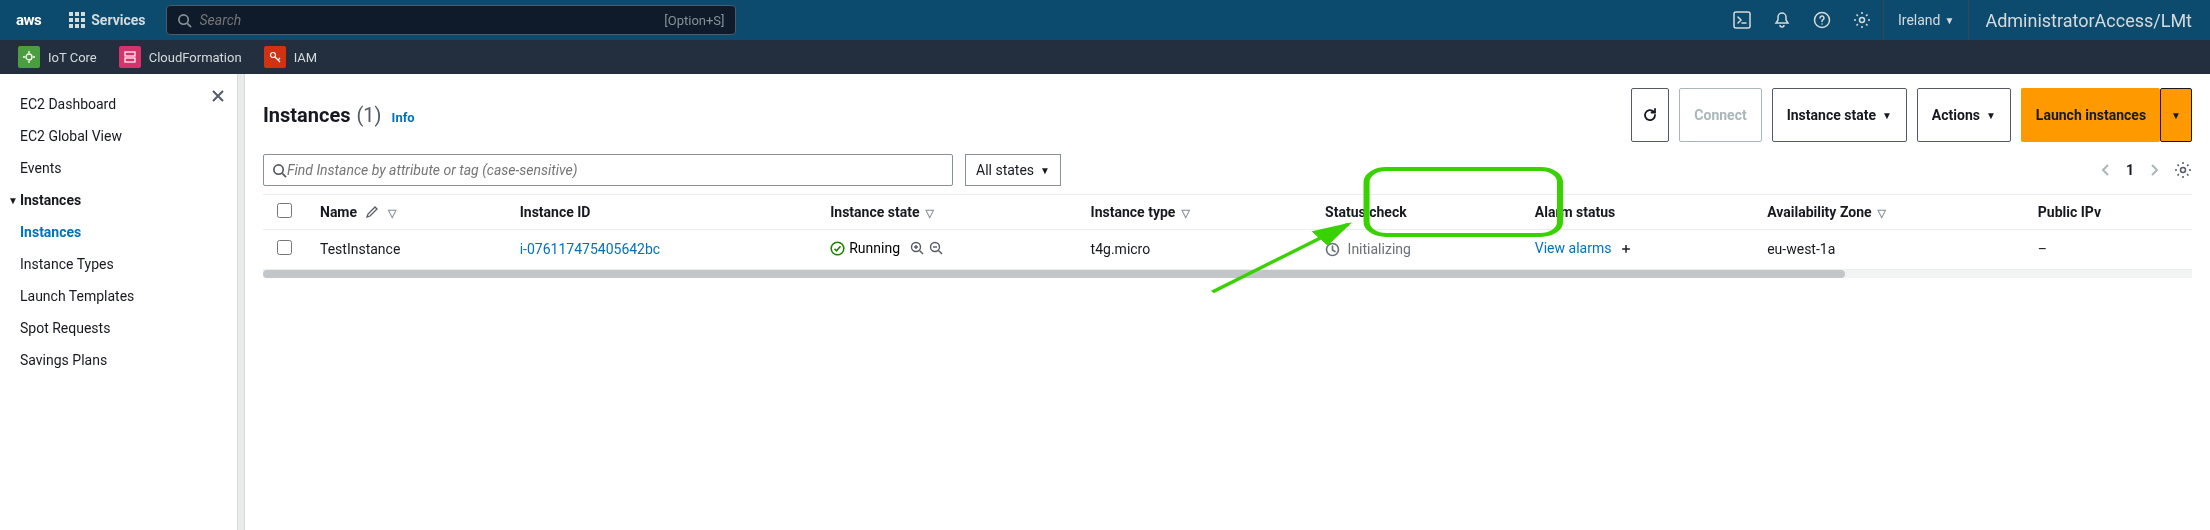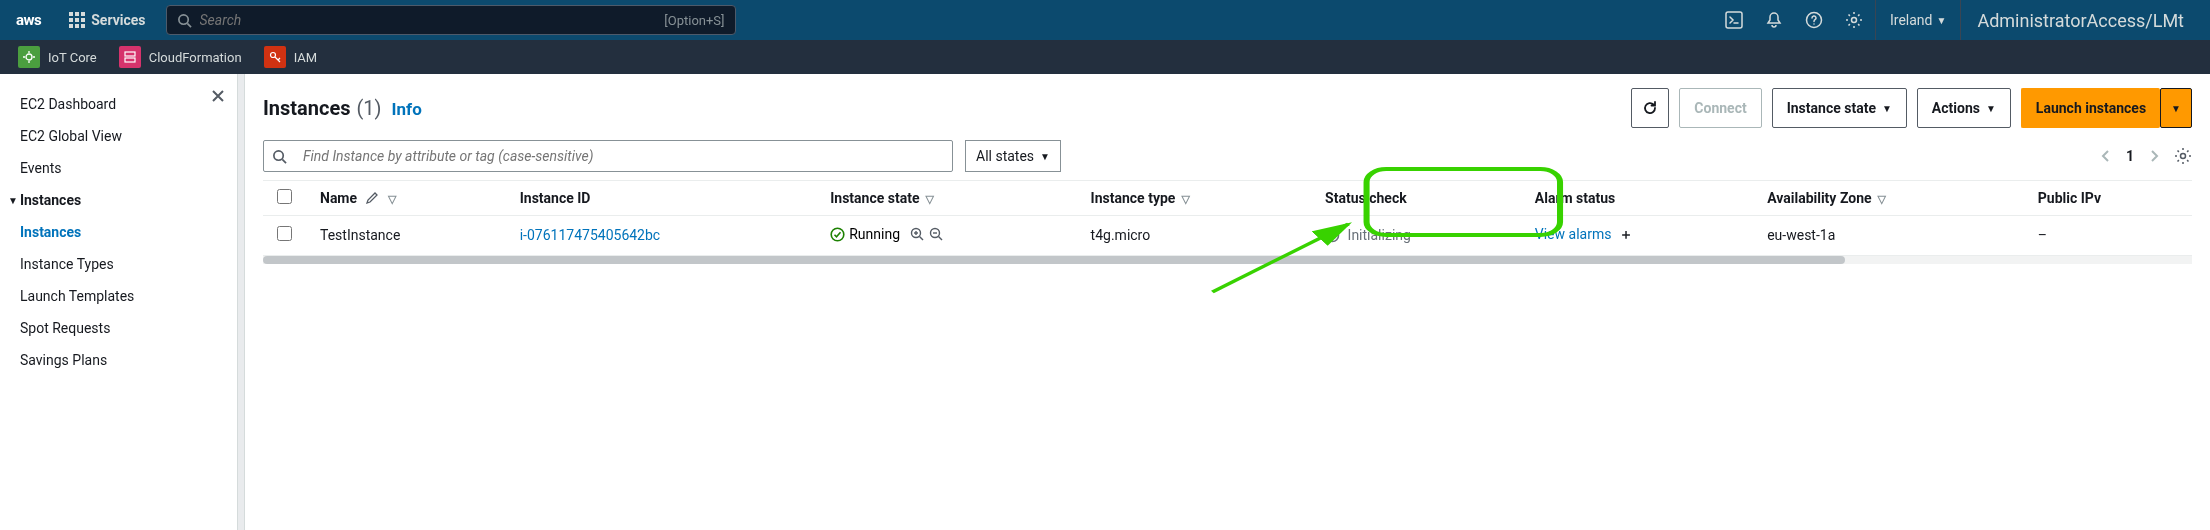--- a/index.html
+++ b/index.html
@@ -8,21 +8,21 @@
 
 .topnav { background: #0c4a6e; height: 40px; display: flex; align-items: center; color: #d5dbdb; }
 .aws-logo { padding: 0 16px; font-weight: bold; color: #fff; font-size: 15px; letter-spacing: -0.5px; }
 .services-btn { display: flex; align-items: center; gap: 6px; padding: 0 12px; cursor: pointer; font-weight: bold; }
 .services-icon { display: grid; grid-template-columns: repeat(3, 4px); grid-template-rows: repeat(3, 4px); gap: 2px; }
 .services-icon span { background: #d5dbdb; width: 4px; height: 4px; }
 .search-wrap { flex: 0 0 570px; margin-left: 8px; }
 .search-box { background: #0f1b2a; border: 1px solid #4d5a6a; border-radius: 4px; height: 30px; display: flex; align-items: center; padding: 0 10px; gap: 8px; }
 .search-box input { background: transparent; border: none; color: #d5dbdb; font-style: italic; flex: 1; outline: none; font-size: 14px; }
 .search-hint { color: #879196; font-size: 13px; }
-.topnav-right { margin-left: auto; display: flex; align-items: center; gap: 2px; padding-right: 12px; }
+.topnav-right { margin-left: auto; display: flex; align-items: center; gap: 2px; padding-right: 4px; }
 .topnav-icon { width: 38px; height: 40px; display: flex; align-items: center; justify-content: center; cursor: pointer; color: #d5dbdb; }
 .region-sel { padding: 0 14px; border-left: 1px solid #3a4553; border-right: 1px solid #3a4553; height: 40px; display: flex; align-items: center; gap: 4px; cursor: pointer; }
 .account-sel { padding: 0 14px; height: 40px; display: flex; align-items: center; cursor: pointer; font-size: 18px; white-space: nowrap; }
 
 
 .servicebar { background: #232f3e; height: 34px; display: flex; align-items: center; padding: 0 10px; gap: 6px; }
 .service-chip { display: flex; align-items: center; gap: 8px; padding: 4px 8px; cursor: pointer; color: #d5dbdb; font-size: 13px; }
 .chip-icon { width: 22px; height: 22px; border-radius: 2px; display: flex; align-items: center; justify-content: center; }
 .chip-green { background: #4b9e3f; }
 .chip-pink { background: #d6336c; }
@@ -36,33 +36,33 @@
 .side-item.active { color: #0073bb; font-weight: 700; }
 .side-group { padding: 8px 20px 8px 8px; font-weight: 700; display: flex; align-items: center; gap: 2px; cursor: pointer; }
 .side-close { position: absolute; right: 18px; top: 14px; cursor: pointer; color: #545b64; }
 
 .main { flex: 1; padding: 14px 18px; overflow: auto; }
 
 
 .pagehead { display: flex; align-items: center; margin-bottom: 12px; flex-wrap: wrap; gap: 10px; }
 .pagetitle { font-size: 20px; font-weight: 700; display: flex; align-items: baseline; gap: 6px; }
 .pagetitle .count { font-weight: 400; color: #545b64; }
-.info-link { color: #0073bb; font-size: 17px; font-weight: 700; margin-left: 4px; cursor: pointer; }
+.info-link { color: #0073bb; font-size: 13px; font-weight: 700; margin-left: 4px; cursor: pointer; }
 .head-actions { margin-left: auto; display: flex; gap: 10px; }
-.btn { border: 1px solid #545b64; background: #fff; padding: 11px 14px; border-radius: 2px; font-size: 14px; cursor: pointer; display: flex; align-items: center; gap: 6px; font-weight: 700; color: #16191f; }
+.btn { border: 1px solid #545b64; background: #fff; padding: 18px 14px; border-radius: 2px; font-size: 14px; cursor: pointer; display: flex; align-items: center; gap: 6px; font-weight: 700; color: #16191f; }
 .btn.icon-only { padding: 6px 10px; }
 .btn.disabled { color: #aab7b8; border-color: #aab7b8; cursor: not-allowed; }
 .btn.primary { background: #ff9900; border-color: #ff9900; color: #16191f; }
 .btn.primary-split { background: #ff9900; border-color: #16191f; border-left-width: 1px; padding: 6px 10px; }
 .btn-group { display: flex; }
 .btn-group .btn:first-child { border-right: none; }
 
 
 .filterrow { display: flex; align-items: center; gap: 12px; margin-bottom: 8px; }
-.filterbox { flex: 0 0 690px; border: 1px solid #879196; border-radius: 2px; height: 32px; display: flex; align-items: center; padding: 0 8px; gap: 16px; }
+.filterbox { flex: 0 0 690px; border: 1px solid #879196; border-radius: 2px; height: 32px; display: flex; align-items: center; padding: 0 8px; gap: 0; }
 .filterbox input { border: none; outline: none; flex: 1; font-style: italic; font-size: 14px; }
 .states-sel { border: 1px solid #879196; border-radius: 0; height: 32px; padding: 0 10px; display: flex; align-items: center; gap: 6px; cursor: pointer; font-size: 14px; }
 .pager { margin-left: auto; display: flex; align-items: center; gap: 14px; color: #545b64; }
 .pager .num { color: #16191f; font-weight: 700; }
 .pager .arrow { cursor: pointer; color: #aab7b8; }
 .gear { cursor: pointer; color: #545b64; }
 
 
 .tbl { width: 100%; border-collapse: collapse; }
 .tbl th { text-align: left; font-weight: 700; padding: 8px 14px; border-bottom: 1px solid #eaeded; font-size: 14px; white-space: nowrap; }

